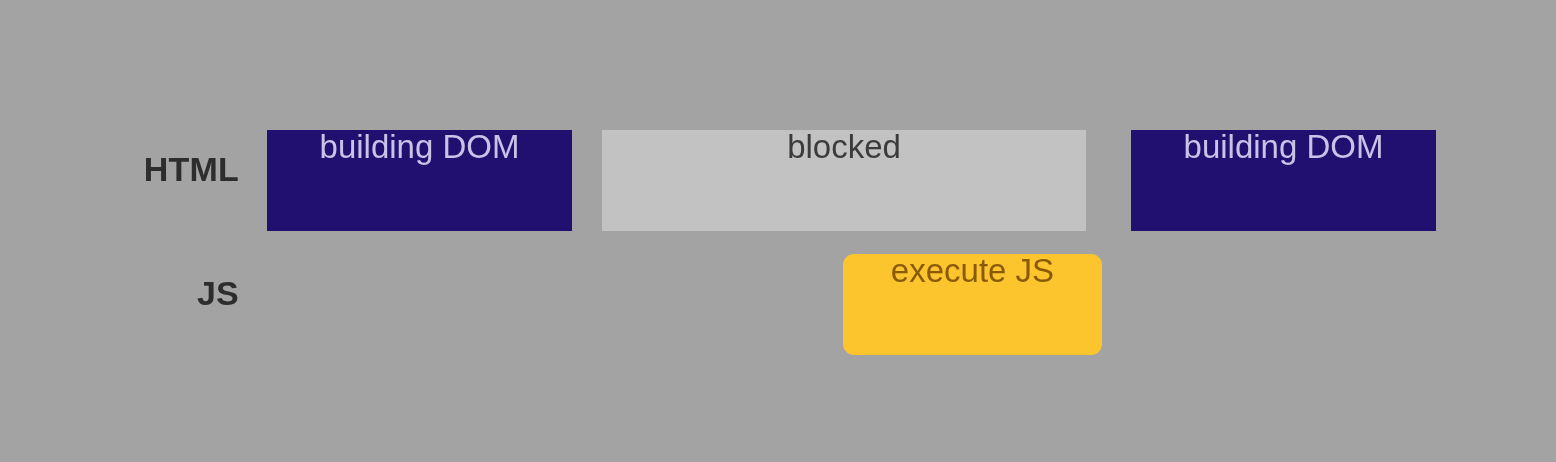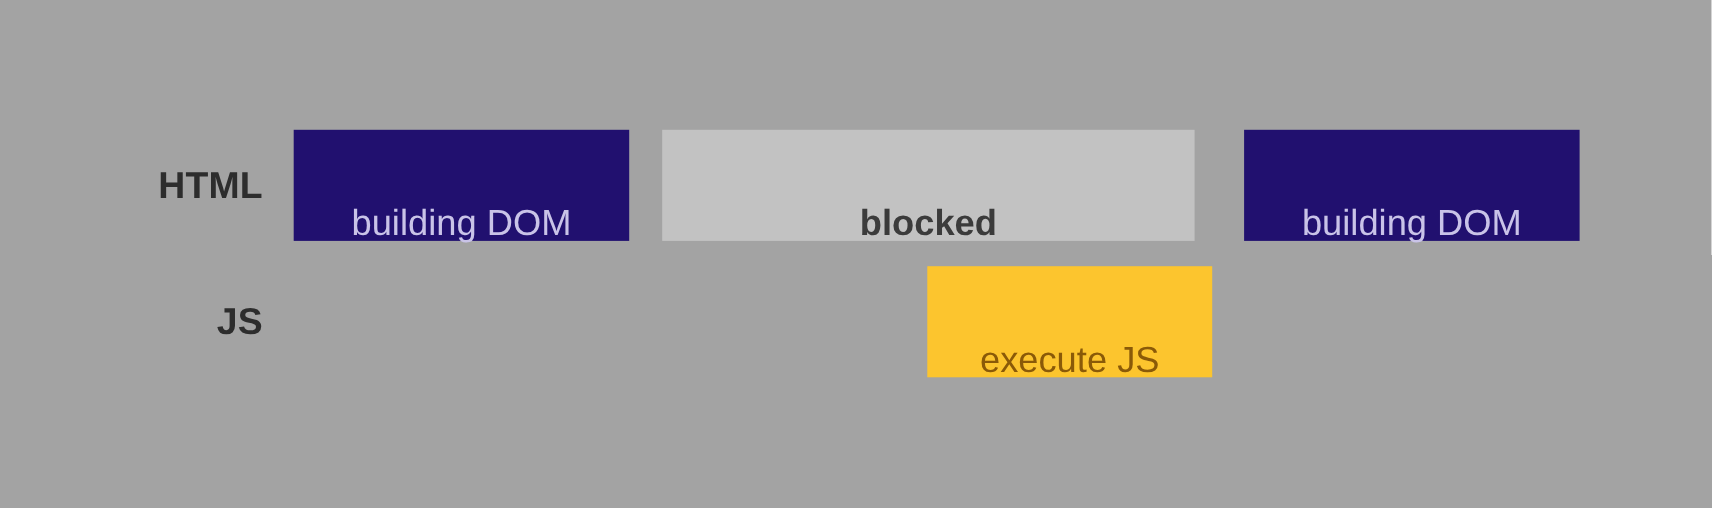--- a/index.html
+++ b/index.html
@@ -33,26 +33,27 @@
     line-height: 1;
     white-space: nowrap;
   }
   .row-label.html-label { top: 152px; }
   .row-label.js-label   { top: 276px; }
 
   
   .bar {
     position: absolute;
     display: flex;
-    align-items: flex-end;
+    align-items: flex-start;
     justify-content: center;
     font-size: 33px;
     line-height: 1;
     white-space: nowrap;
     box-sizing: border-box;
+    margin-top: 12px;
   }
 
   .bar.building-dom {
     background: #21106f;
     color: #c9c3e8;
   }
   .bar.blocked {
     background: #c2c2c2;
     color: #3b3b3b;
   }
@@ -64,24 +65,24 @@
     background: #fcc52e;
     color: #8a5a08;
   }
 
   
   .track-html { top: 118px; height: 101px; }
   
   .track-js   { top: 242px; height: 101px; }
 
   .seg-dom-1  { left: 267px;  width: 305px; }
-  .seg-blocked{ left: 602px;  width: 484px; font-weight: bold; }
+  .seg-blocked{ left: 602px;  width: 484px; }
   .seg-dom-2  { left: 1131px; width: 305px; }
   .seg-fetch  { left: 602px;  width: 216px; }
-  .seg-exec   { left: 843px;  width: 259px; }
+  .seg-exec   { left: 843px;  width: 259px; border-radius: 11px; }
 </style>
 </head>
 <body>
 
 <div id="diagram">
 
   <div class="row-label html-label">HTML</div>
 
   <div class="bar building-dom track-html seg-dom-1">
     <span>building DOM</span>

